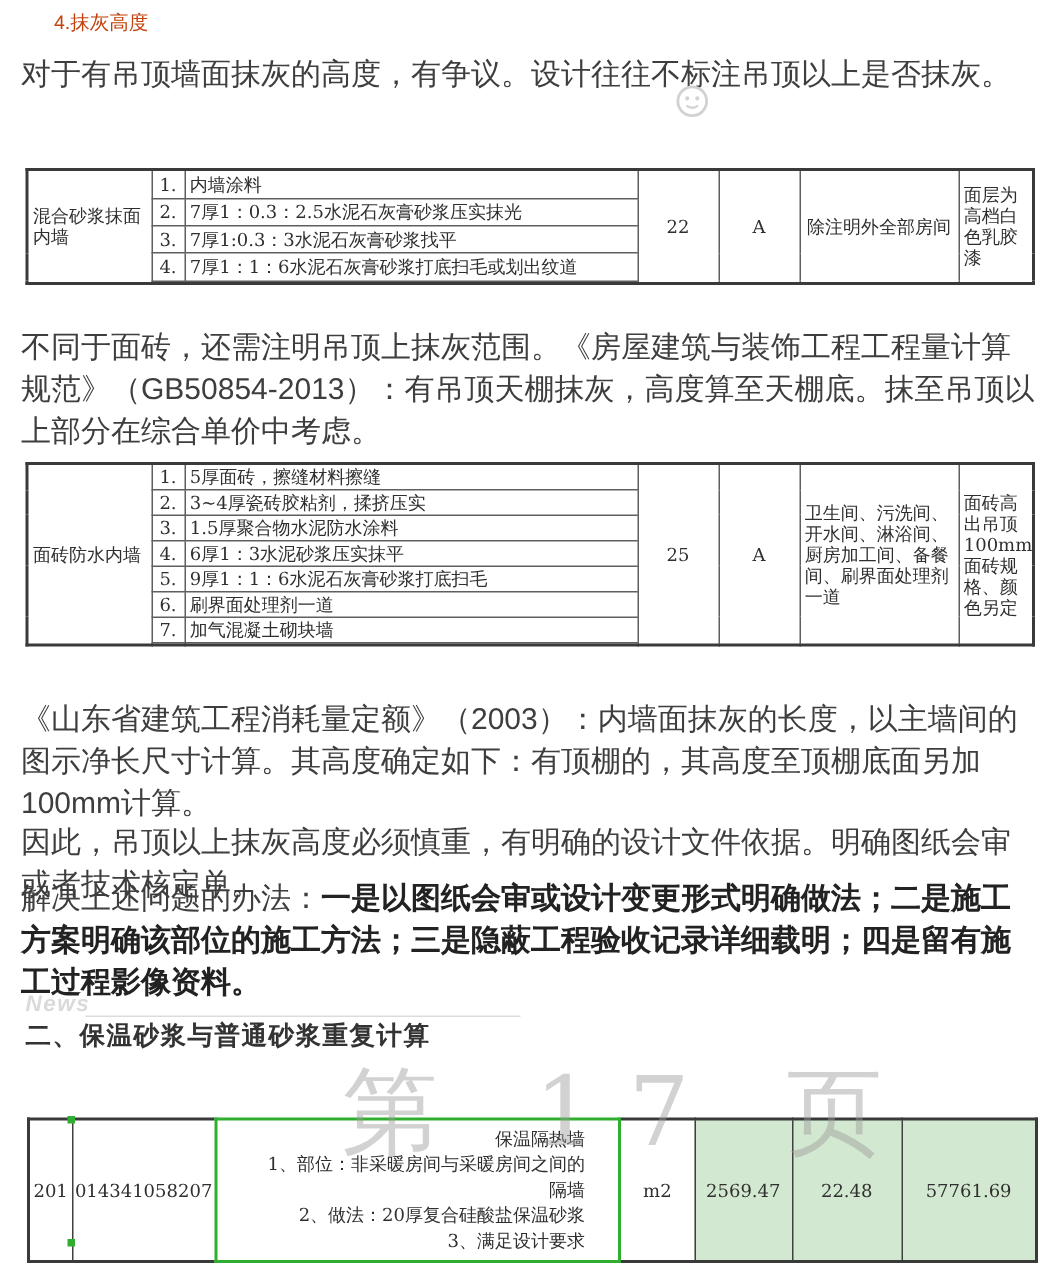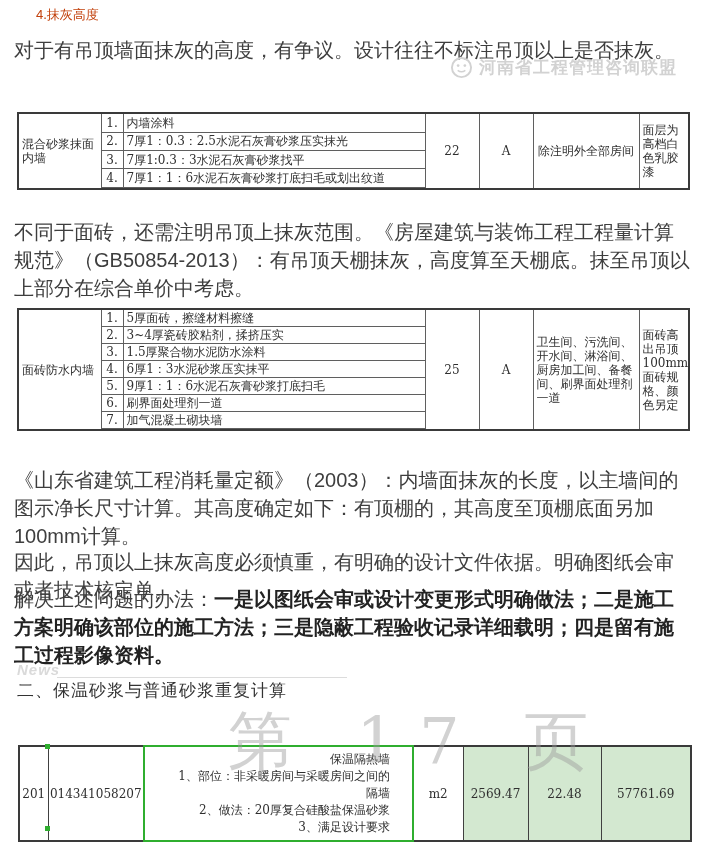--- a/index.html
+++ b/index.html
@@ -31,21 +31,21 @@
   td.lab { text-align:left; padding-left:7px; }
   td.num { text-align:center; padding:0 1px; }
   td.desc { text-align:left; padding-left:5px; }
   td.ctr { text-align:center;margin-top:28px; }
   td.rooms-c { text-align:center; }
   td.rooms-l { text-align:left; padding:2px 4px; line-height:17px; }
   td.note { text-align:left; padding:2px 4px; line-height:16px;margin-left:30px; }
 
   .news { top:661px; left:17px; font-size:15px; font-weight:bold; font-style:italic; color:#dadada; letter-spacing:1px; }
   .news-line { top:677px; left:57px; width:290px; height:1px; background:#dcdcdc; }
-  .h2 { top:679px; left:17px; font-size:17px; font-weight:normal; color:#333333; letter-spacing:1px; }
+  .h2 { top:679px; left:17px; font-size:17px; font-weight:bold; color:#333333; letter-spacing:1px; }
 
   .t3 { top:745px; left:18px; width:672px; height:85px; position:absolute; border-collapse:collapse;
         table-layout:fixed; font-family:"DejaVu Serif", serif; font-size:12px; color:#2f2f2f; border:2px solid #3a3a3a; }
   .t3 td { border:1px solid #404040; vertical-align:middle; }
   .t3 td.ctr { text-align:center; }
   .t3 td.boq-desc { border:2px solid #2fae2f; text-align:right; padding:4px 22px; line-height:17px; }
   .t3 td.green { background:#d3e8d0; text-align:center; }
 
   .page-wm { top:698px; left:228px; font-size:64px; font-family:"DejaVu Serif", serif;
              color:#9c9c9c; opacity:.45; letter-spacing:22px; z-index:5; pointer-events:none; }
@@ -62,21 +62,20 @@
 
 <div class="abs league">
   <span>
     <svg width="23" height="23" viewBox="0 0 24 24">
       <circle cx="12" cy="12" r="10" fill="none" stroke="#d2d2d2" stroke-width="2"></circle>
       <circle cx="8.5" cy="10" r="1.4" fill="#d2d2d2"></circle>
       <circle cx="15.5" cy="10" r="1.4" fill="#d2d2d2"></circle>
       <path d="M8 15 q4 3 8 0" fill="none" stroke="#d2d2d2" stroke-width="1.6"></path>
     </svg>
   </span>
-  <span>河南省工程管理咨询联盟</span>
 </div>
 
 <table class="spec t1">
   <colgroup>
     <col style="width:83px">
       <col style="width:22px">
       <col style="width:302px">
     <col style="width:54px">
       <col style="width:54px">
       <col style="width:106px">

